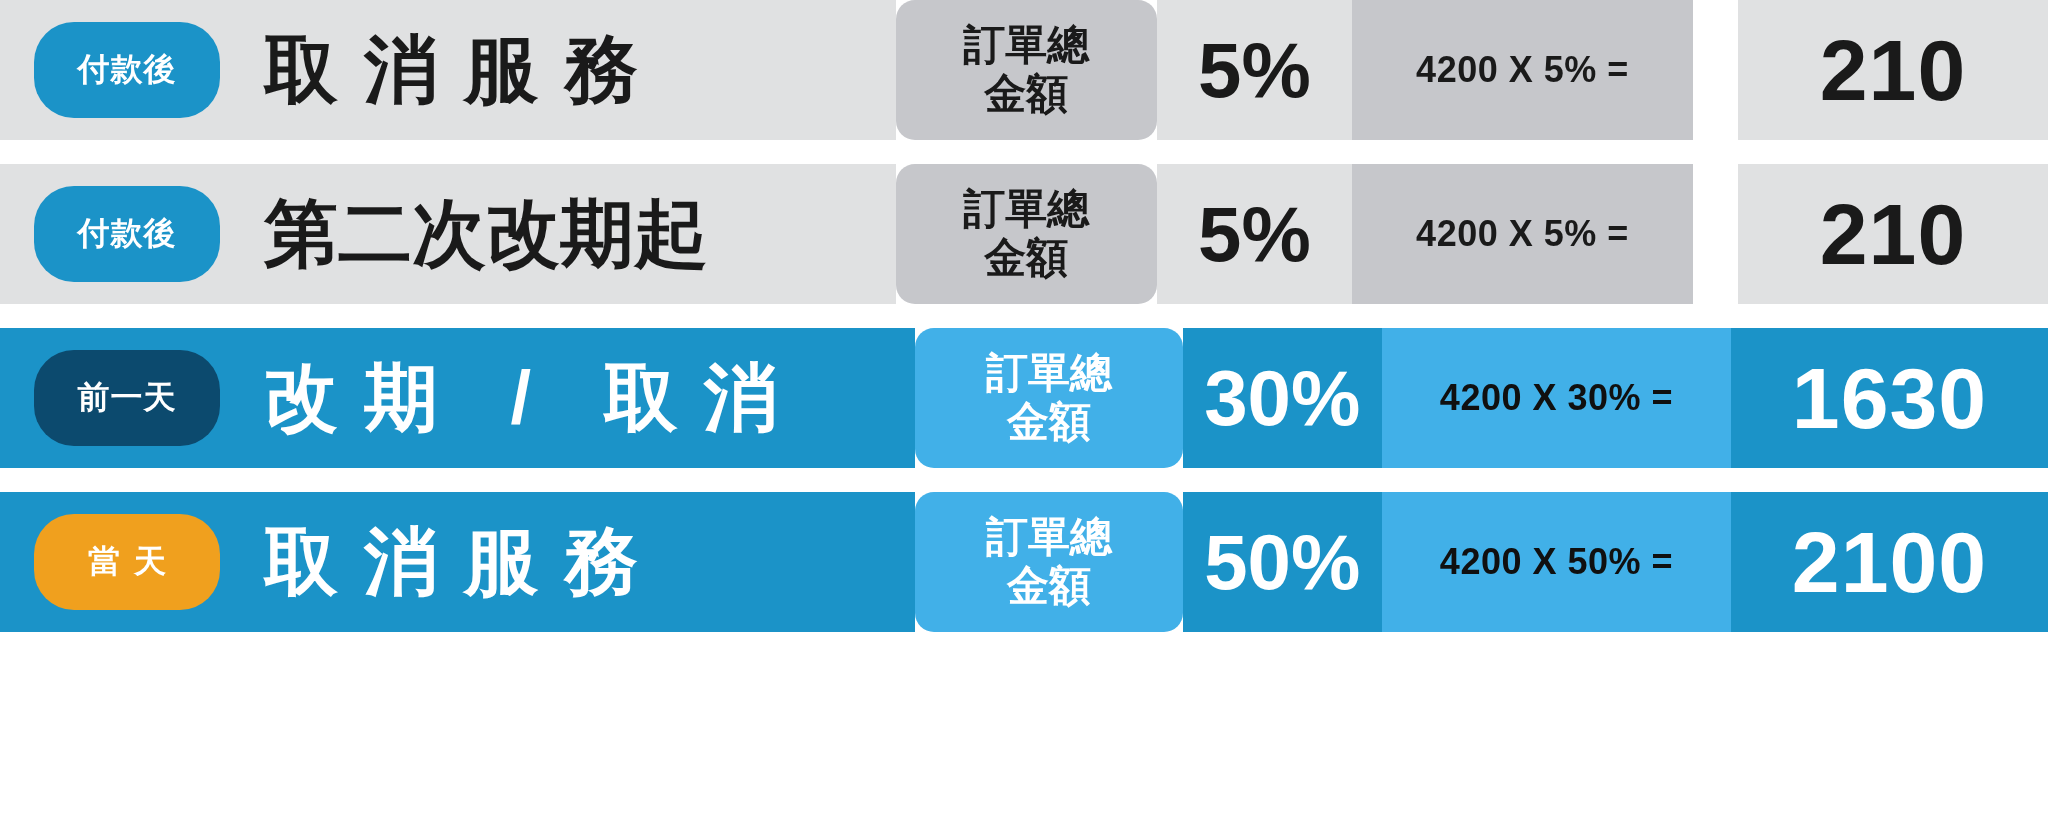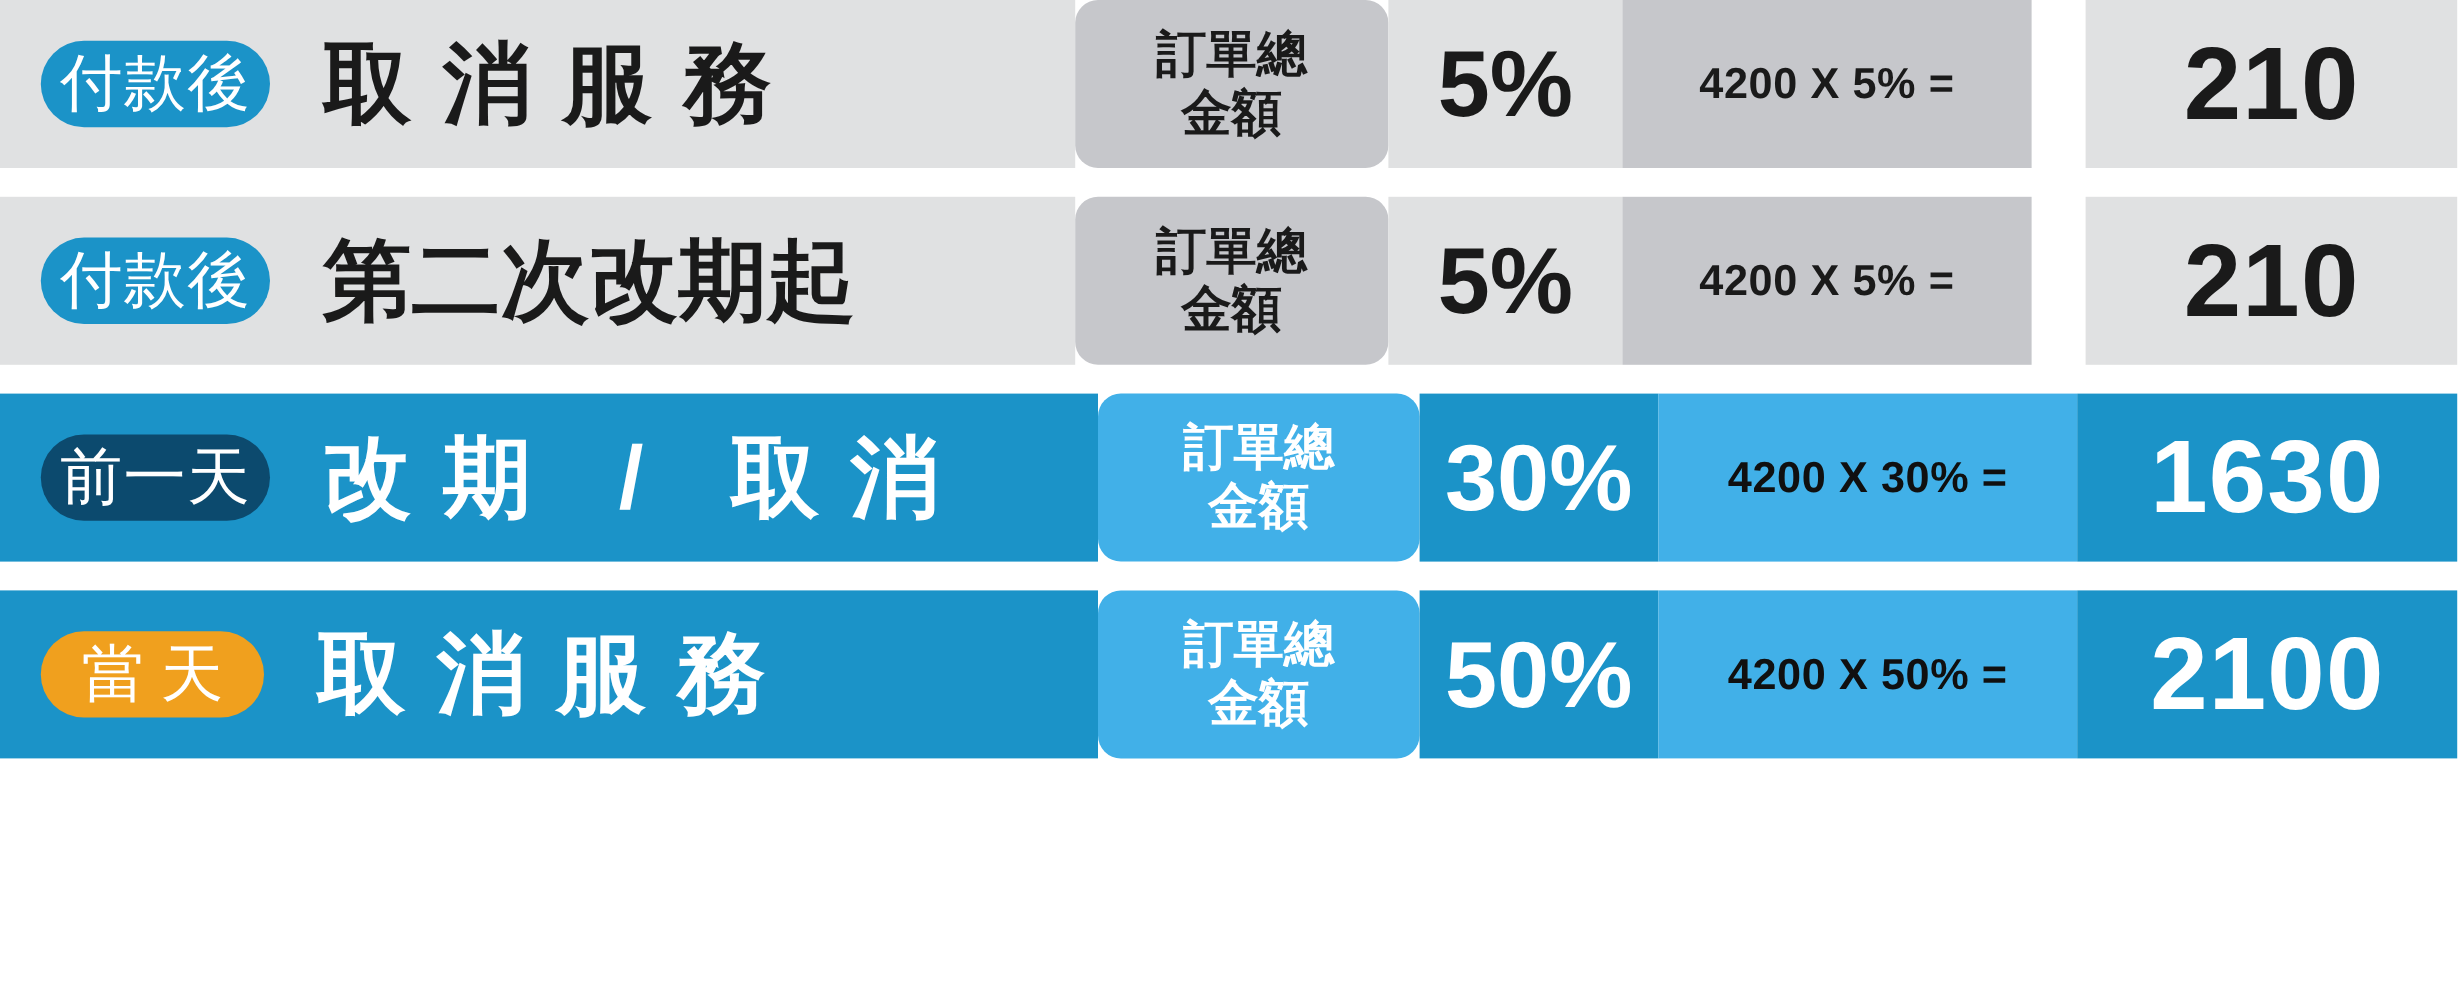--- a/index.html
+++ b/index.html
@@ -70,27 +70,27 @@
   .theme-blue .formula-text { color: #101010; }
 
   
   .c-label {
     justify-content: flex-start;
     padding-left: 34px;
   }
   .badge {
     flex: 0 0 auto;
     min-width: 186px;
-    height: 72px;
+    height: 96px;
     border-radius: 40px;
     display: flex;
     align-items: center;
     justify-content: center;
-    font-size: 52px;
-    font-weight: normal;
+    font-size: 32px;
+    font-weight: bold;
     color: #ffffff;
     letter-spacing: 1px;
     padding: 0 16px;
     box-sizing: border-box;
   }
   .badge.badge-spaced { letter-spacing: 14px; text-indent: 14px; }
   .label-text {
     font-size: 74px;
     font-weight: bold;
     margin-left: 44px;

